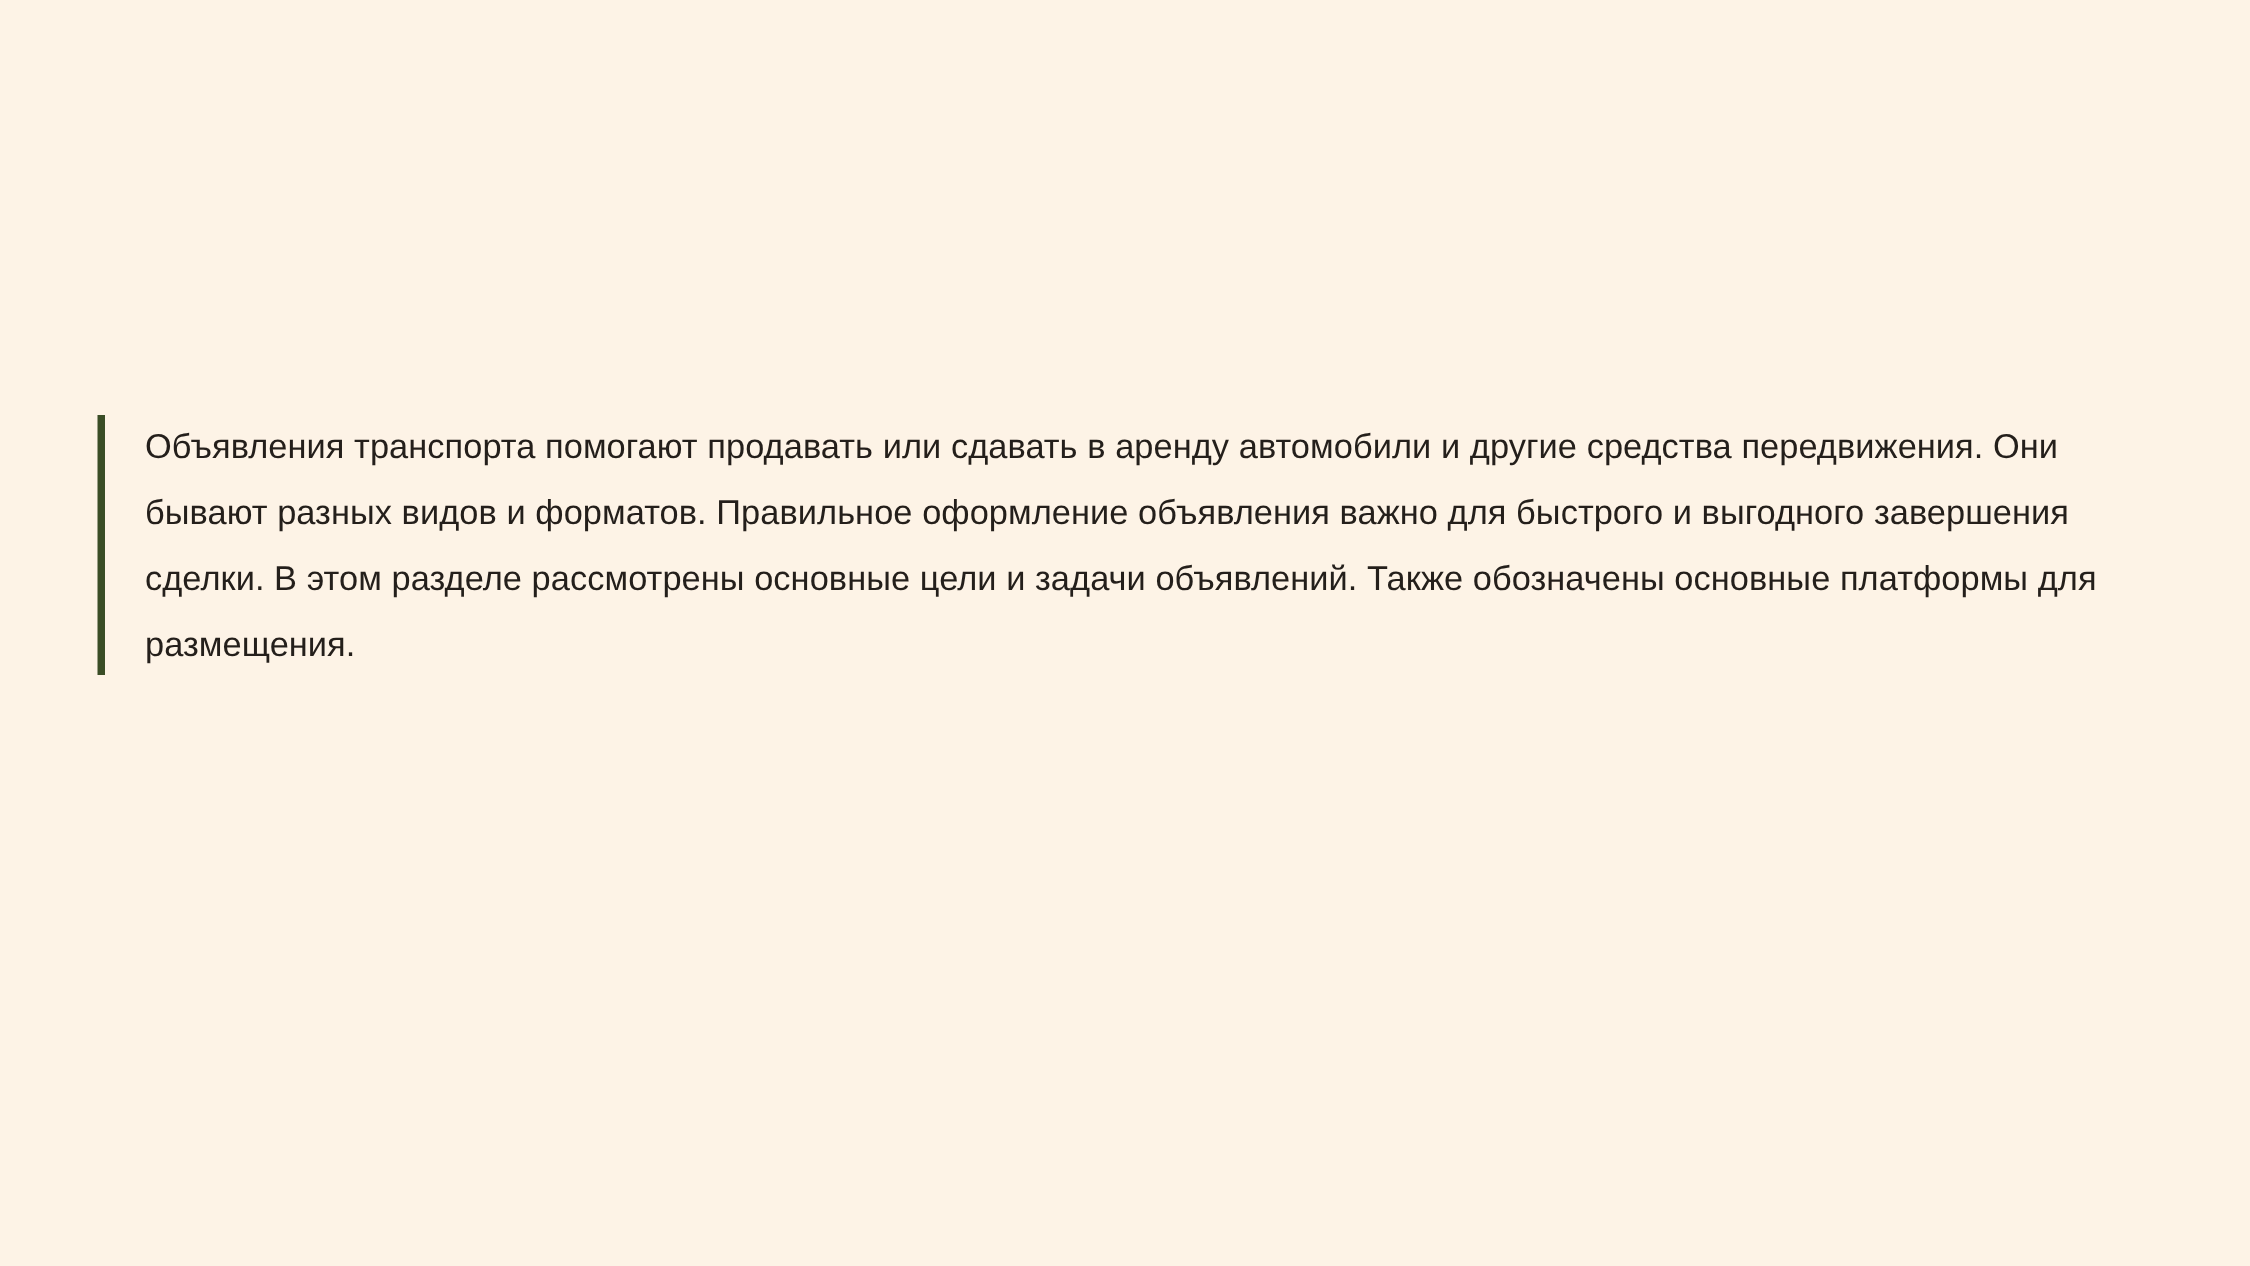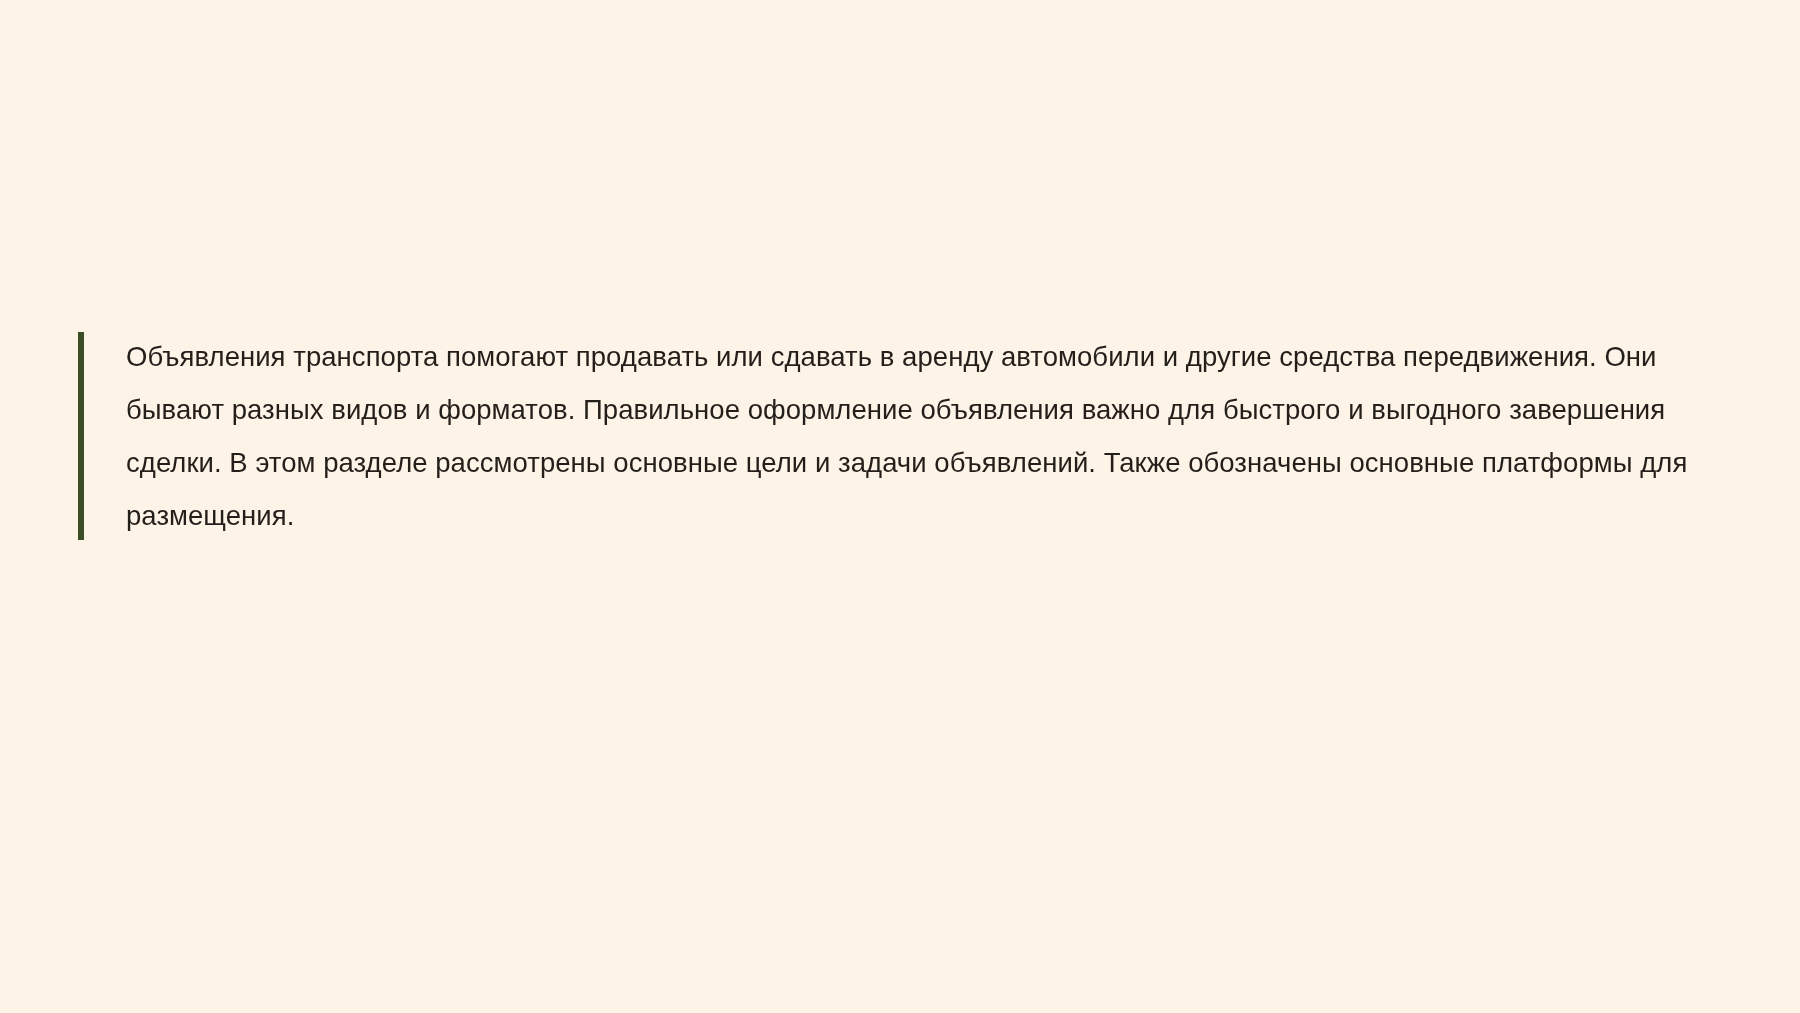--- a/index.html
+++ b/index.html
@@ -35,21 +35,21 @@
     font-size: 62px;
     line-height: 1.12;
     letter-spacing: 0.2px;
     color: #34491f;
     margin: 0 0 38px 0;
     white-space: nowrap;
   }
 
   .body-block {
     position: relative;
-    padding-left: 48px;
+    padding-left: 38px;
   }
 
   .accent-bar {
     position: absolute;
     left: 0;
     top: 2px;
     bottom: 2px;
     width: 6px;
     background: #3a4d26;
     border-radius: 0;

